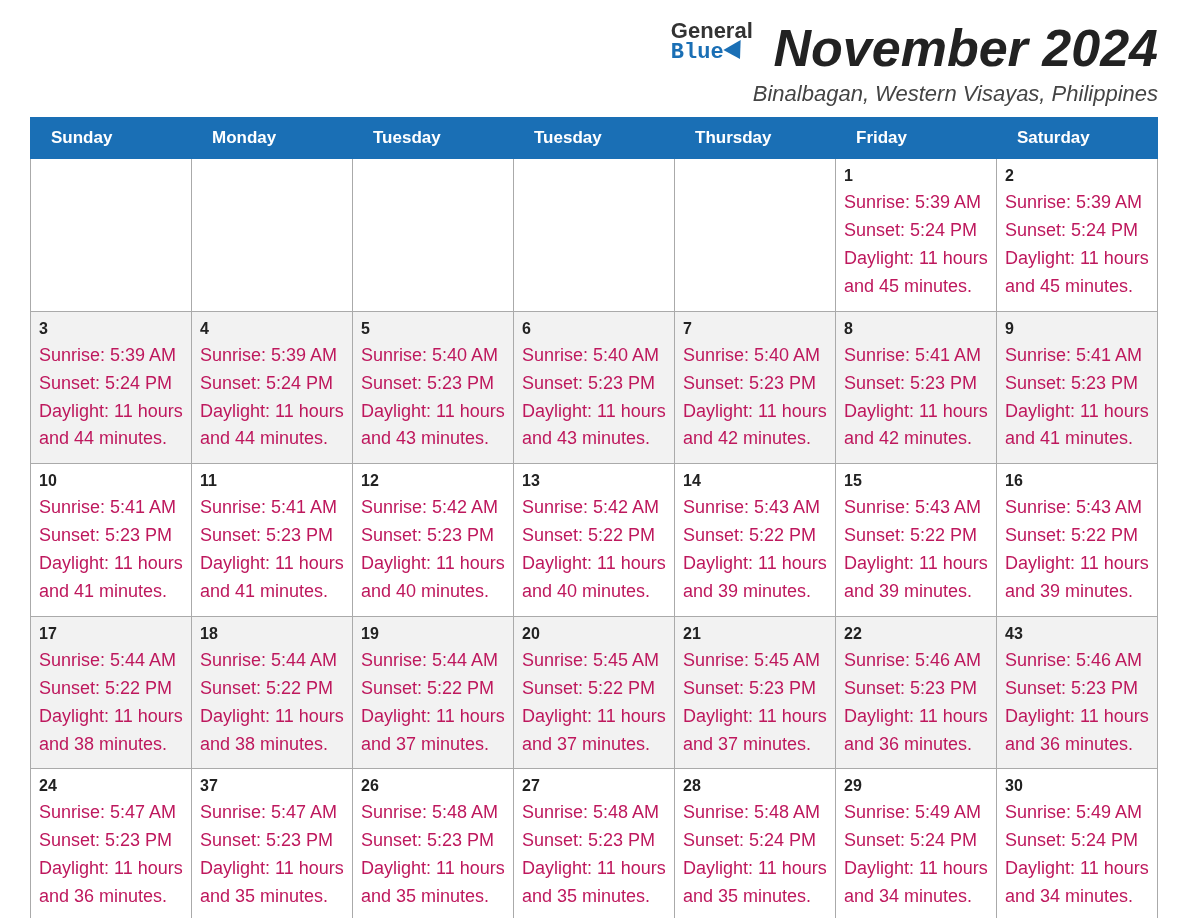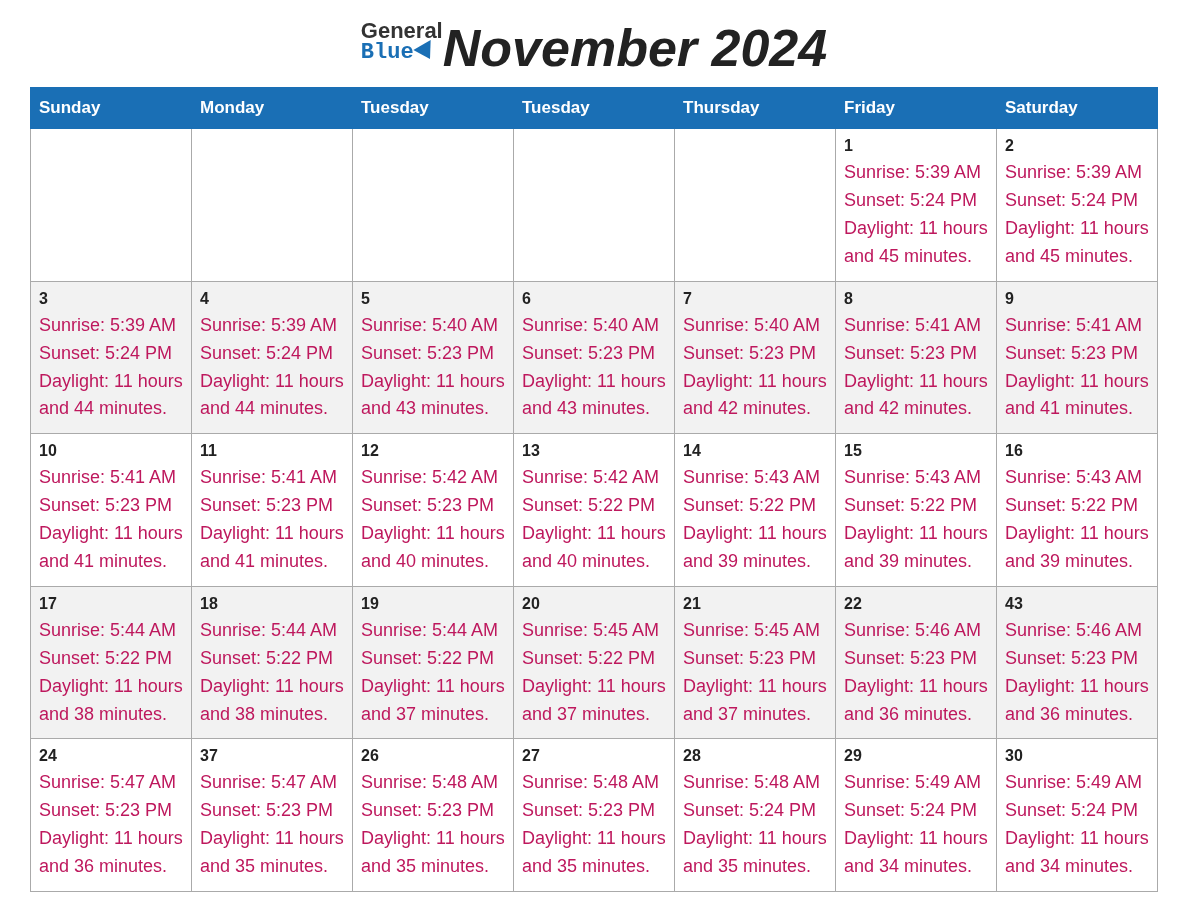--- a/index.html
+++ b/index.html
@@ -5,21 +5,21 @@
     * { box-sizing: border-box; margin: 0; padding: 0; }
     body {
       font-family: Arial, sans-serif;
       background: #fff;
       padding: 20px 30px;
       width: 1188px;
       min-height: 918px;
     }
     .header-area {
       display: flex;
-      justify-content: center;
+      justify-content: flex-end;
       align-items: flex-start;
       margin-bottom: 10px;
     }
     .logo {
       display: flex;
       flex-direction: column;
       align-items: flex-start;
     }
     .logo-general {
       font-size: 22px;
@@ -65,21 +65,21 @@
     .calendar {
       width: 100%;
       border-collapse: collapse;
       margin-top: 10px;
     }
     .calendar th {
       background-color: #1a6fb5;
       color: #fff;
       font-size: 17px;
       font-weight: bold;
-      padding: 10px 8px;
+      padding: 10px 20px;
       text-align: left;
       border: 1px solid #1a6fb5;
     }
     .calendar td {
       vertical-align: top;
       padding: 8px 8px 10px 8px;
       border: 1px solid #aaa;
       width: 14.28%;
       min-height: 100px;
       font-size: 13px;
@@ -114,20 +114,21 @@
 <div class="header-area">
   <div class="logo">
     <span class="logo-general">General</span>
     <span class="logo-blue">
       <span>Blue</span>
       <span class="logo-triangle"></span>
     </span>
   </div>
   <div class="title-area">
     <div class="month-title">November 2024</div>
+    <div class="location-title">Binalbagan, Western Visayas, Philippines</div>
   </div>
 </div>
 
 <table class="calendar">
   <thead>
     <tr>
     <th>Sunday</th>
         <th>Monday</th>
         <th>Tuesday</th>
         <th>Tuesday</th>

